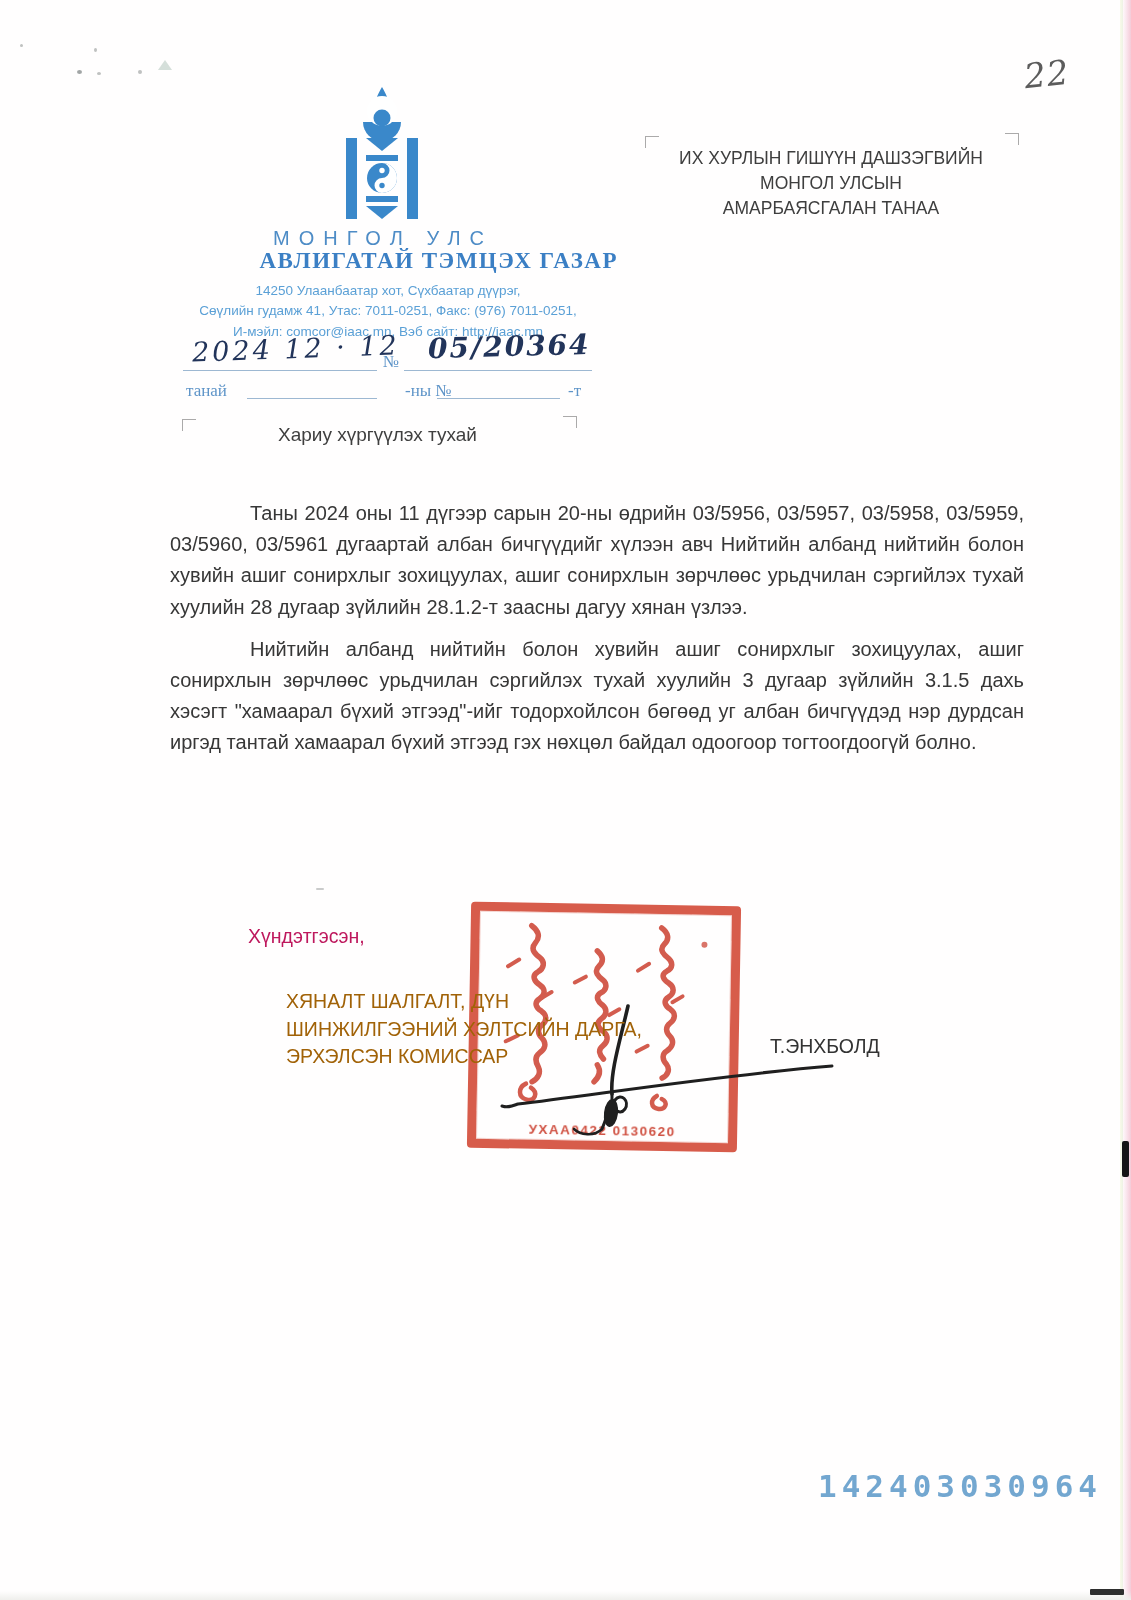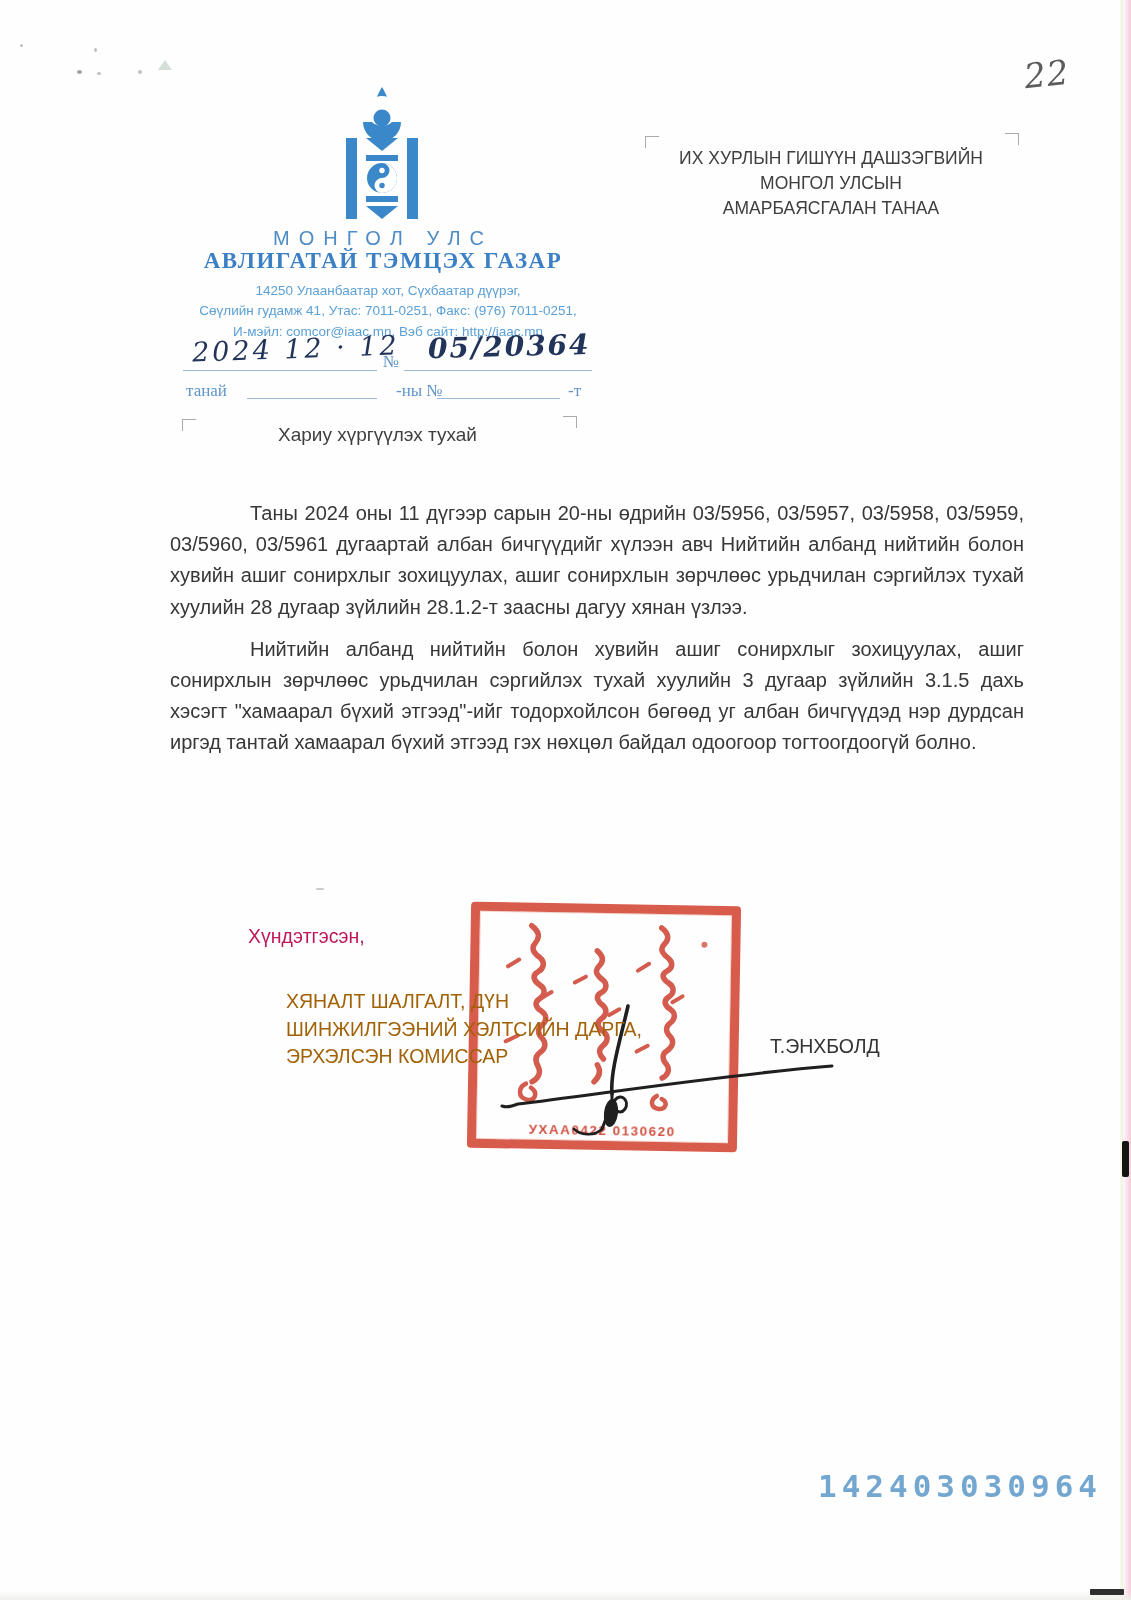--- a/index.html
+++ b/index.html
@@ -109,37 +109,37 @@
       <rect x="32" y="110" width="32" height="6"></rect>
 
       <polygon points="32,120 64,120 48,133"></polygon>
 
       <rect x="12" y="52" width="11" height="81"></rect>
       <rect x="73" y="52" width="11" height="81"></rect>
     </g>
   </svg>
 
   <div class="abs country" style="left:148px;top:227px;">МОНГОЛ  УЛС</div>
-  <div class="abs org" style="left:148px;top:248px;">АВЛИГАТАЙ ТЭМЦЭХ ГАЗАР</div>
+  <div class="abs org" style="left:148px;top:248px;text-align:right;">АВЛИГАТАЙ ТЭМЦЭХ ГАЗАР</div>
   <div class="abs addr" style="left:153px;top:281px;">
     <div>14250 Улаанбаатар хот,  Сүхбаатар дүүрэг,</div>
     <div>Сөүлийн гудамж 41, Утас: 7011-0251, Факс: (976) 7011-0251,</div>
     <div>И-мэйл: comcor@iaac.mn, Вэб сайт: http://iaac.mn</div>
   </div>
 
   <div class="hw hw-date" style="left:192px;top:333px;">2024 12 · 12</div>
   <div class="hw hw-no" style="left:428px;top:330px;">05/20364</div>
 
   <div class="underline" style="left:183px;top:370px;width:194px;"></div>
   <span class="blue-label" style="left:383px;top:352px;">№</span>
   <div class="underline" style="left:404px;top:370px;width:188px;"></div>
 
   <span class="blue-label" style="left:186px;top:381px;">танай</span>
   <div class="underline" style="left:247px;top:398px;width:130px;"></div>
-  <span class="blue-label" style="left:396px;top:381px;">-ны №</span>
+  <span class="blue-label" style="left:405px;top:381px;">-ны №</span>
   <div class="underline" style="left:437px;top:398px;width:123px;"></div>
   <span class="blue-label" style="left:568px;top:381px;">-т</span>
 
   <div class="corner tl" style="left:645px;top:136px;"></div>
   <div class="corner tr" style="left:1005px;top:133px;"></div>
   <div class="abs recipient" style="left:638px;top:146px;">
     <div>ИХ ХУРЛЫН ГИШҮҮН ДАШЗЭГВИЙН</div>
     <div>МОНГОЛ УЛСЫН</div>
     <div>АМАРБАЯСГАЛАН ТАНАА</div>
   </div>

